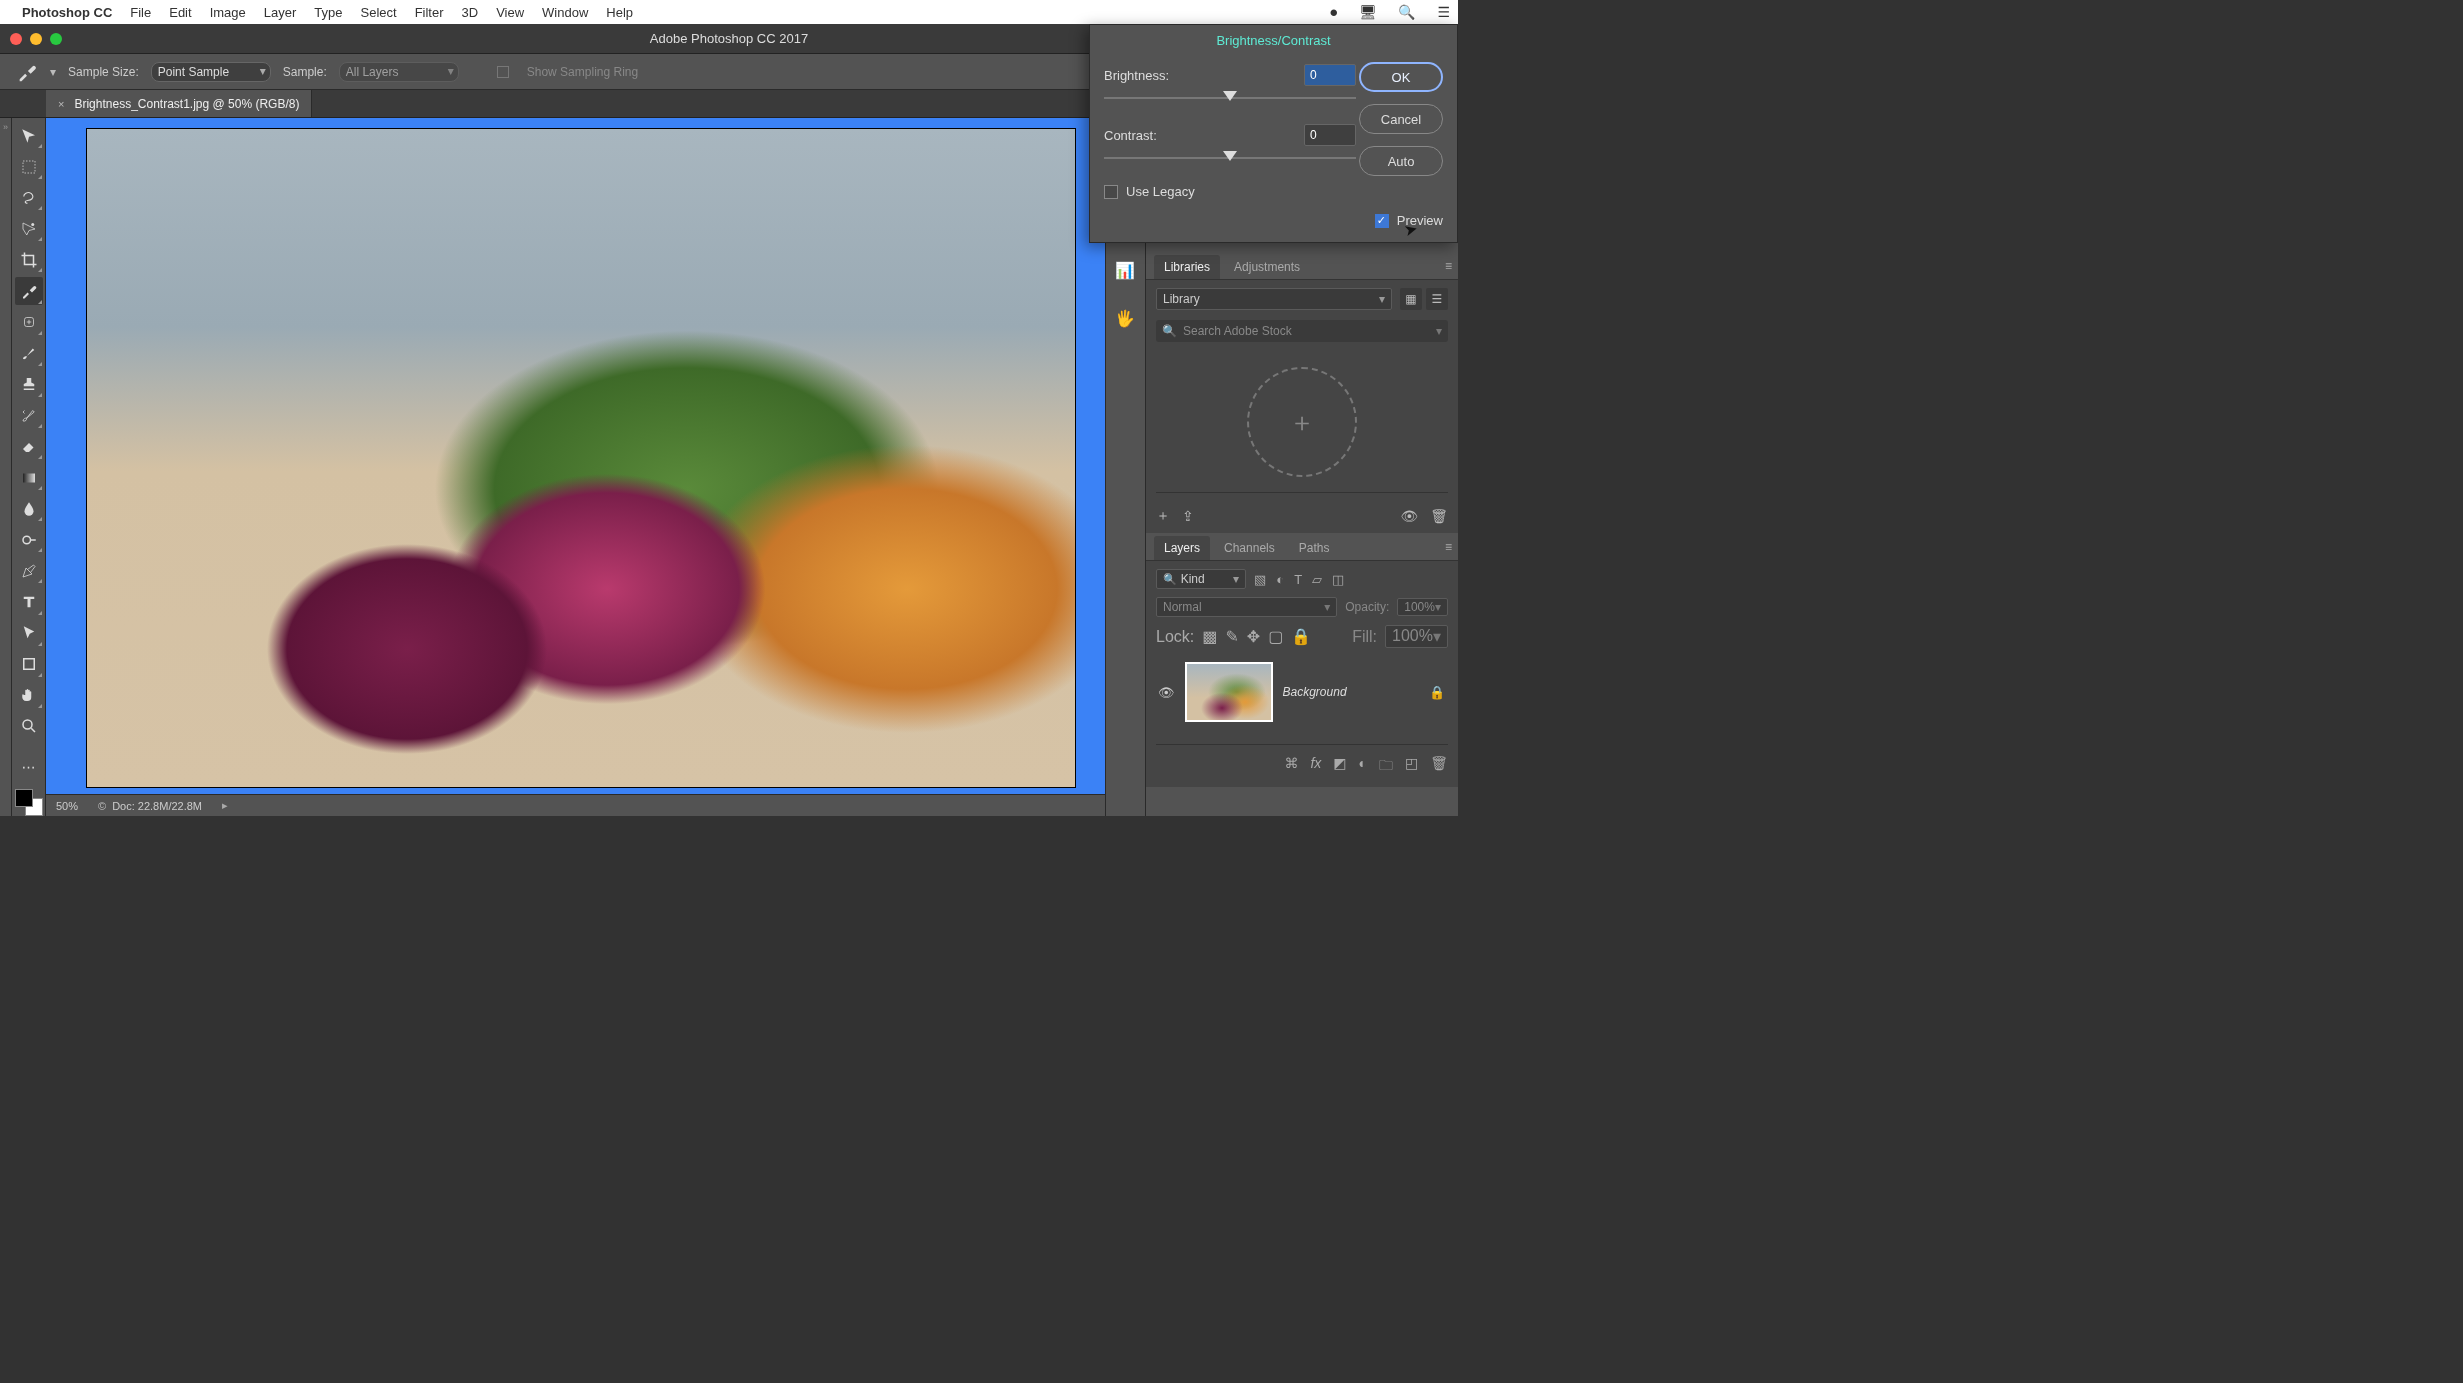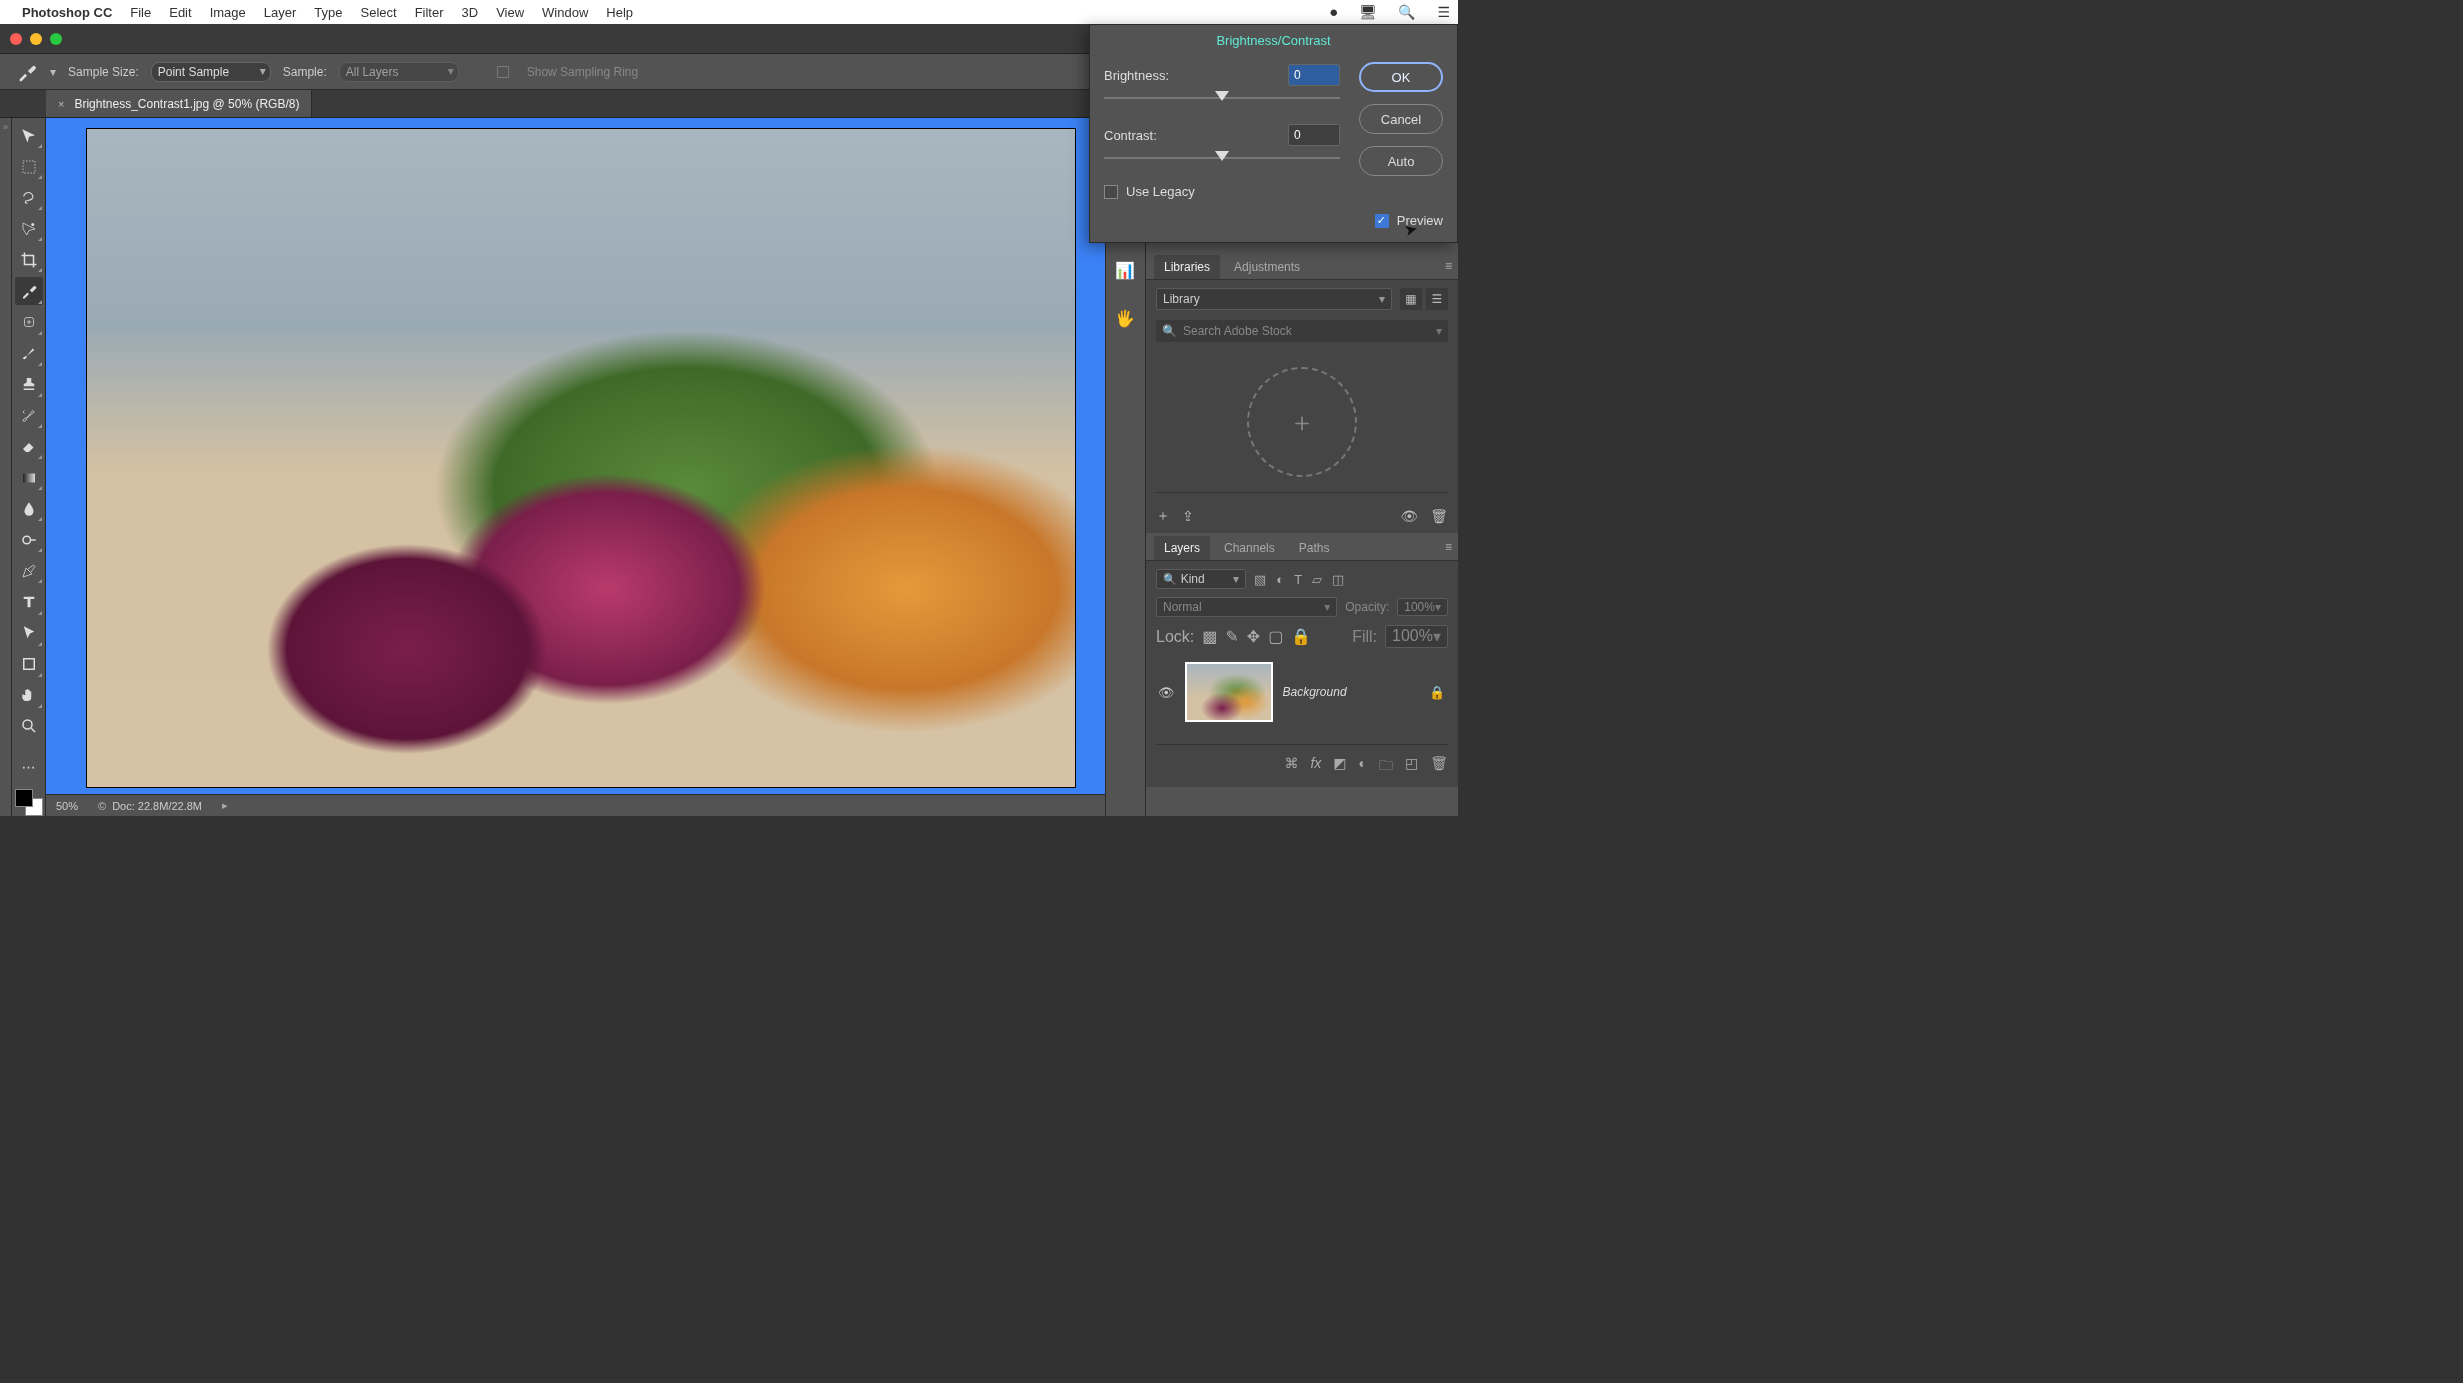--- a/index.html
+++ b/index.html
@@ -122,21 +122,21 @@
     radial-gradient(40px 26px at 50px 28px,#5a8a3a 0%,transparent 72%),
     linear-gradient(180deg,#a8b6bf 0%,#d4c1a3 60%);
 }
 .layer-name{color:#ddd;font-style:italic;}
 .layer-lock{margin-left:auto;color:#aaa;font-size:13px;}
 .layers-footer{display:flex;gap:12px;justify-content:flex-end;padding-top:10px;border-top:1px solid #333;margin-top:18px;color:#aaa;font-size:14px;}
 
 
 .bc-dialog { position:absolute; top:24px; right:0; width:369px; background:#535353; border:1px solid #2a2a2a; box-shadow:-4px 4px 14px rgba(0,0,0,.4); z-index:50; padding-bottom:14px;}
 .bc-title { text-align:center; color:#5eead4; font-size:13px; padding:8px 0 14px; font-weight:500;}
-.bc-body { display:flex; padding:0 14px; gap:19px;}
+.bc-body { display:flex; padding:0 14px; gap:3px;}
 .bc-left{flex:1;}
 .bc-right{width:84px;display:flex;flex-direction:column;gap:12px;}
 .bc-row{display:flex;align-items:center;margin-top:2px;}
 .bc-row label{color:#ddd;font-size:13px;flex:1;}
 .bc-input{width:52px;background:#3f3f3f;border:1px solid #666;color:#fff;font-size:12px;padding:3px 5px;border-radius:2px;}
 .bc-input.sel{background:#2e5e9e;color:#fff;}
 .bc-slider{position:relative;height:16px;margin:4px 0 18px;}
 .bc-track{position:absolute;left:0;right:0;top:7px;height:2px;background:#777;}
 .bc-thumb{position:absolute;top:1px;left:50%;transform:translateX(-50%);width:0;height:0;border-left:7px solid transparent;border-right:7px solid transparent;border-top:10px solid #ddd;}
 .bc-check{display:flex;align-items:center;margin-top:6px;font-size:13px;color:#ddd;gap:8px;}
@@ -173,20 +173,21 @@
     <span>☰</span>
   </span>
 </div>
 
 <div class="window-chrome">
   <div class="traffic">
     <div class="dot red"></div>
     <div class="dot yellow"></div>
     <div class="dot green"></div>
   </div>
+  <div class="window-title">Adobe Photoshop CC 2017</div>
 </div>
 
 <div class="options-bar">
   <span class="eyedrop">
     <svg viewBox="0 0 24 24">
         <path d="M4 20l6-6 2 2-6 6H4v-2zm9-9l5-5c1-1 2-1 3 0s1 2 0 3l-5 5-3-3z" fill="#ddd"></path>
       </svg>
   </span>
   <span style="color:#bbb;">▾</span>
   <label>Sample Size:</label>

